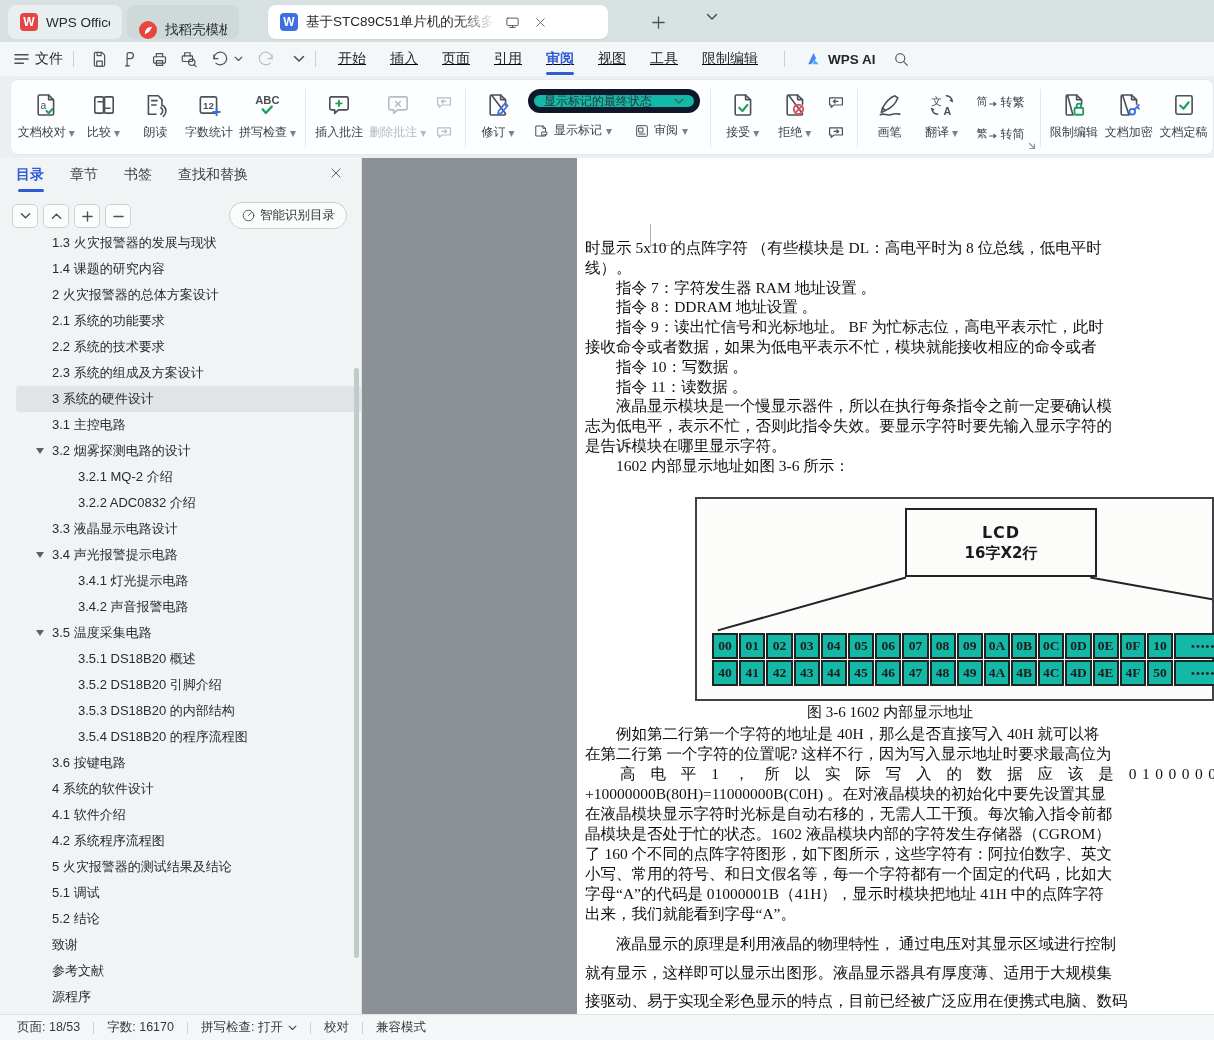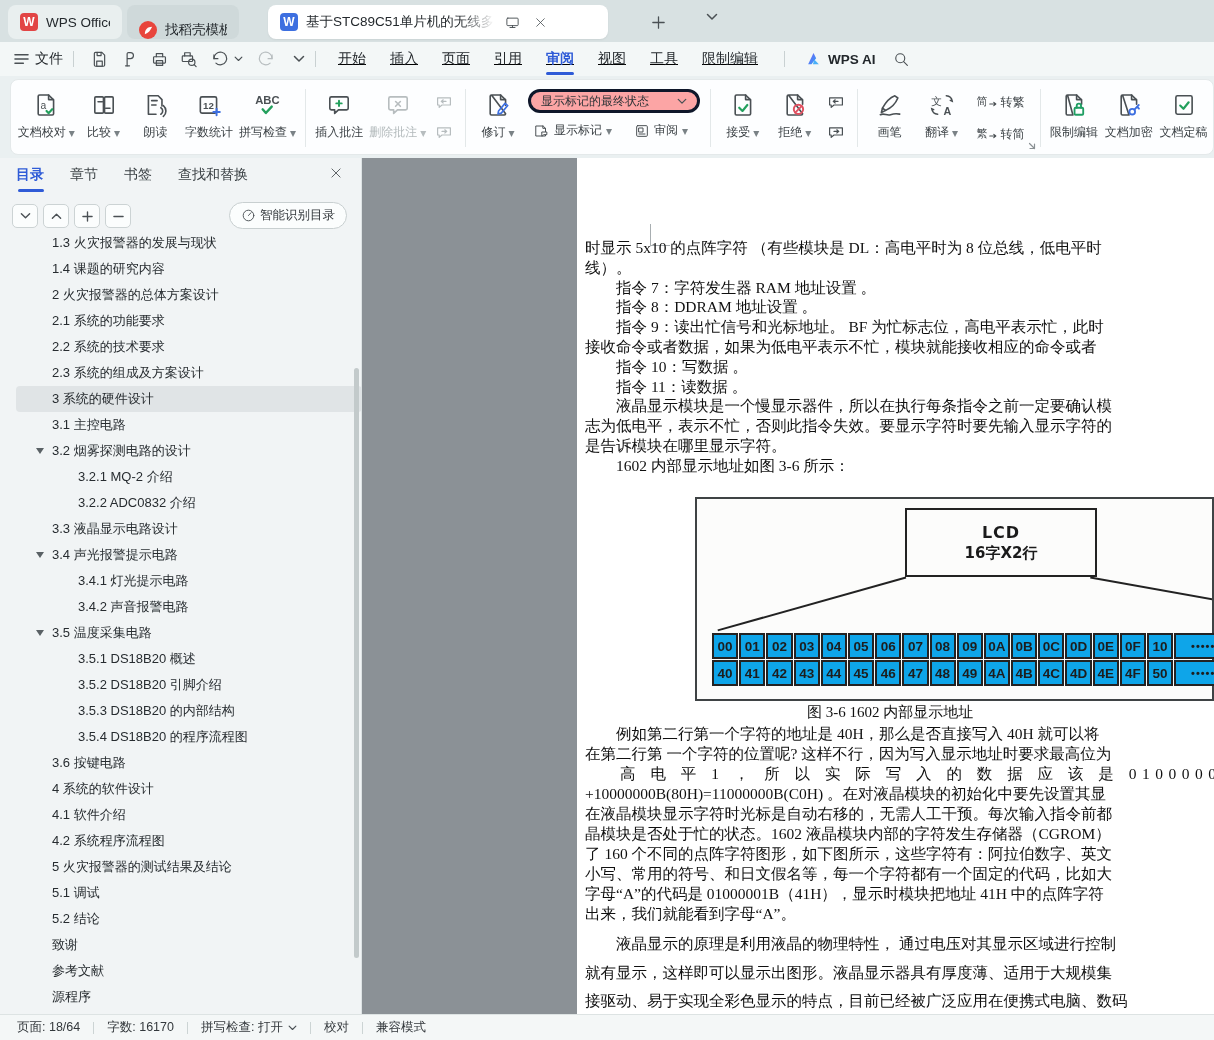--- a/index.html
+++ b/index.html
@@ -36,21 +36,21 @@
   #ribbon-panel{position:absolute;left:10px;top:3px;width:1204px;height:76px;background:#fdfeff;border:1px solid #e4e9ea;border-radius:8px;display:flex;align-items:stretch;padding:4px 2px 2px 4px;overflow:hidden;}
   .rdiv{width:1px;background:#e3e8e9;margin:5px 6px;align-self:stretch;}
   .rbtn{display:flex;flex-direction:column;align-items:center;justify-content:flex-start;padding:6px 7px 4px;border-radius:5px;min-width:52px;}
   .rbtn .ric{height:30px;display:flex;align-items:center;justify-content:center;}
   .rlabel{font-size:12px;color:#3b4145;margin-top:4px;white-space:nowrap;display:flex;align-items:center;gap:3px;}
   .rbtn.disabled .rlabel{color:#b3babc;}
   .caret{color:#7a8286;}
   .mini-col{display:flex;flex-direction:column;justify-content:center;gap:8px;padding:8px 2px;}
   .mini-btn{width:26px;height:22px;border-radius:4px;display:flex;align-items:center;justify-content:center;}
   .markup-col{display:flex;flex-direction:column;padding:5px 4px;gap:6px;}
-  #markup-dd{width:172px;height:24px;border:3px solid #0f172a;border-radius:12px;background:#fca5a5;display:flex;align-items:center;justify-content:space-between;padding:0 10px;font-size:12px;color:#2f3438;white-space:nowrap;}
+  #markup-dd{width:172px;height:24px;border:6px solid #0f172a;border-radius:12px;background:#14b8a6;display:flex;align-items:center;justify-content:space-between;padding:0 10px;font-size:12px;color:#2f3438;white-space:nowrap;}
   .small-row{display:flex;gap:12px;}
   .sbtn{display:flex;align-items:center;gap:4px;font-size:12px;color:#3b4145;padding:3px 5px;border-radius:4px;white-space:nowrap;}
   .zh-ico{font-size:11px;color:#454b4f;line-height:1;display:flex;align-items:flex-start;gap:1px;}
   .stack-col{display:flex;flex-direction:column;justify-content:center;gap:9px;padding:6px 4px;position:relative;}
   .grp-expand{position:absolute;right:-2px;bottom:2px;}
 
   
   #sidebar{position:absolute;left:0;top:158px;width:362px;height:856px;background:#f1f4f5;border-right:1px solid #dde3e4;overflow:hidden;}
   #side-tabs{position:absolute;left:16px;top:8px;display:flex;gap:26px;font-size:14px;color:#3a4044;}
   .side-tab{position:relative;padding-bottom:8px;}
@@ -81,21 +81,21 @@
   .dline.sp{letter-spacing:5.5px;margin-left:35px;}
 
   
   #figure-box{position:absolute;left:333px;top:339px;width:519px;height:204px;background:#fcfcfb;border:2px solid #3f4345;}
   #lcd-box{position:absolute;left:208px;top:9px;width:192px;height:69px;border:2.5px solid #222;display:flex;flex-direction:column;align-items:center;justify-content:center;font-family:"DejaVu Sans",sans-serif;font-weight:bold;color:#1b1b1b;}
   #lcd-box .l1{font-size:16px;letter-spacing:1px;}
   #lcd-box .l2{font-size:15px;margin-top:2px;}
   #fig-lines{position:absolute;left:0;top:0;width:100%;height:100%;}
   .addr-row{position:absolute;left:15px;display:flex;gap:1px;}
   #addr-row1{top:134px;} #addr-row2{top:161px;}
-  .addr-cell{width:26.2px;height:26px;border:2px solid #232323;display:flex;align-items:center;justify-content:center;font-family:Liberation Sans, sans-serif;font-weight:bold;font-size:13.5px;color:#1d1d1d;background:#0ea5e9;}
+  .addr-cell{width:26.2px;height:26px;border:2px solid #232323;display:flex;align-items:center;justify-content:center;font-family:Liberation Serif, serif;font-weight:bold;font-size:13.5px;color:#1d1d1d;background:#14b8a6;}
   .addr-cell.dots{width:58px;letter-spacing:1px;font-size:11px;}
   #fig-caption{position:absolute;left:445px;top:545px;font-family:"Liberation Serif","DejaVu Serif",serif;font-size:15px;color:#121212;white-space:nowrap;}
 
   
   #statusbar{position:absolute;left:0;top:1014px;width:1214px;height:26px;background:#f4f7f7;border-top:1px solid #dde3e3;display:flex;align-items:center;font-size:12.5px;color:#33383c;}
   .st-item{display:flex;align-items:center;gap:5px;white-space:nowrap;}
   .st-div{width:1px;height:12px;background:#ccd4d4;margin:0 13px;}
 
   .ico-stroke{stroke:#4a5054;fill:none;stroke-width:1.5;stroke-linecap:round;stroke-linejoin:round;}
   .ico-dis{stroke:#b7bdbf;}
@@ -765,21 +765,21 @@
     </div>
   <div class="docblock" id="doc-block3">
       <div class="dline ind">液晶显示的原理是利用液晶的物理特性， 通过电压对其显示区域进行控制</div>
       <div class="dline">就有显示，这样即可以显示出图形。液晶显示器具有厚度薄、适用于大规模集</div>
       <div class="dline">接驱动、易于实现全彩色显示的特点，目前已经被广泛应用在便携式电脑、数码</div>
     </div>
 </div>
 
 <div id="statusbar">
   <span class="st-item" style="margin-left:17px;">
-      <span>页面: 18/64</span>
+      <span>页面: 18/53</span>
     </span>
   <span class="st-div"></span>
   <span class="st-item">
       <span>字数: 16170</span>
     </span>
   <span class="st-div"></span>
   <span class="st-item">
     <span>拼写检查: 打开</span>
     <svg width="9" height="6" viewBox="0 0 12 8" class="ico-stroke">
         <path d="M1.5 1.5L6 6l4.5-4.5"></path>

